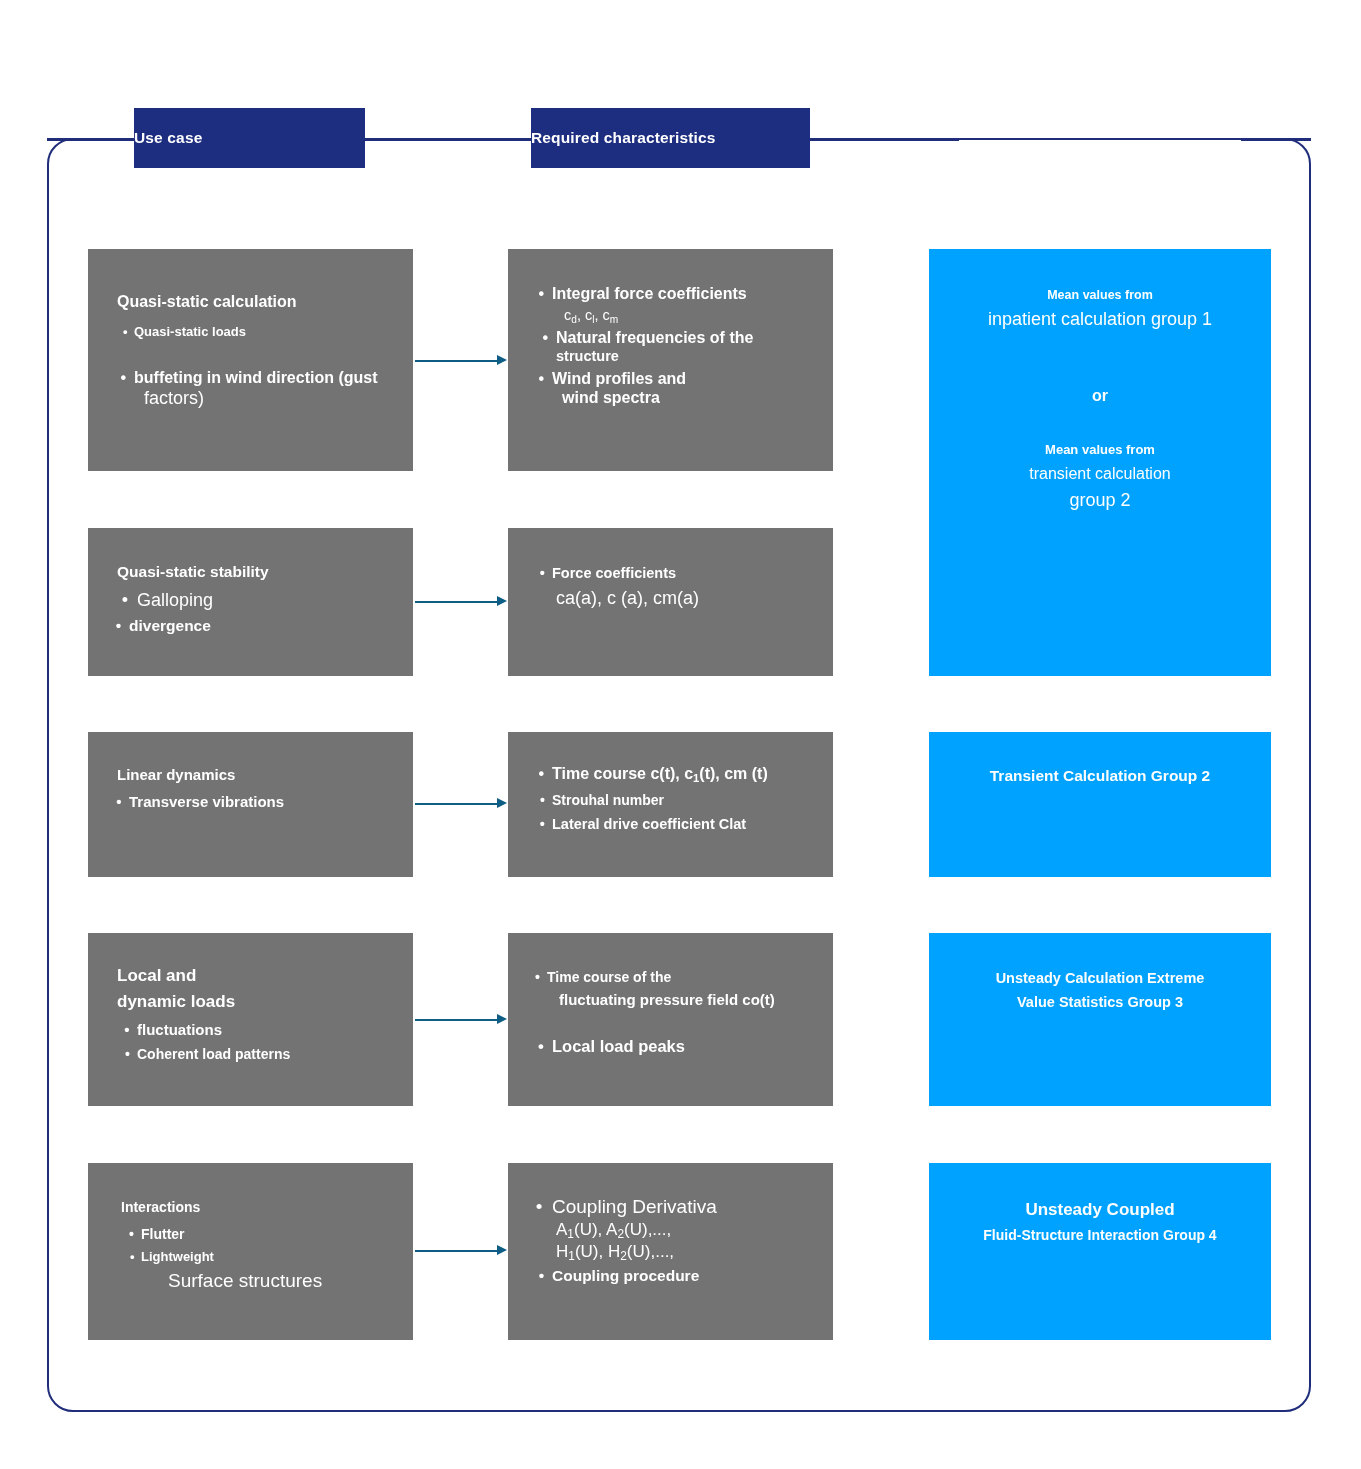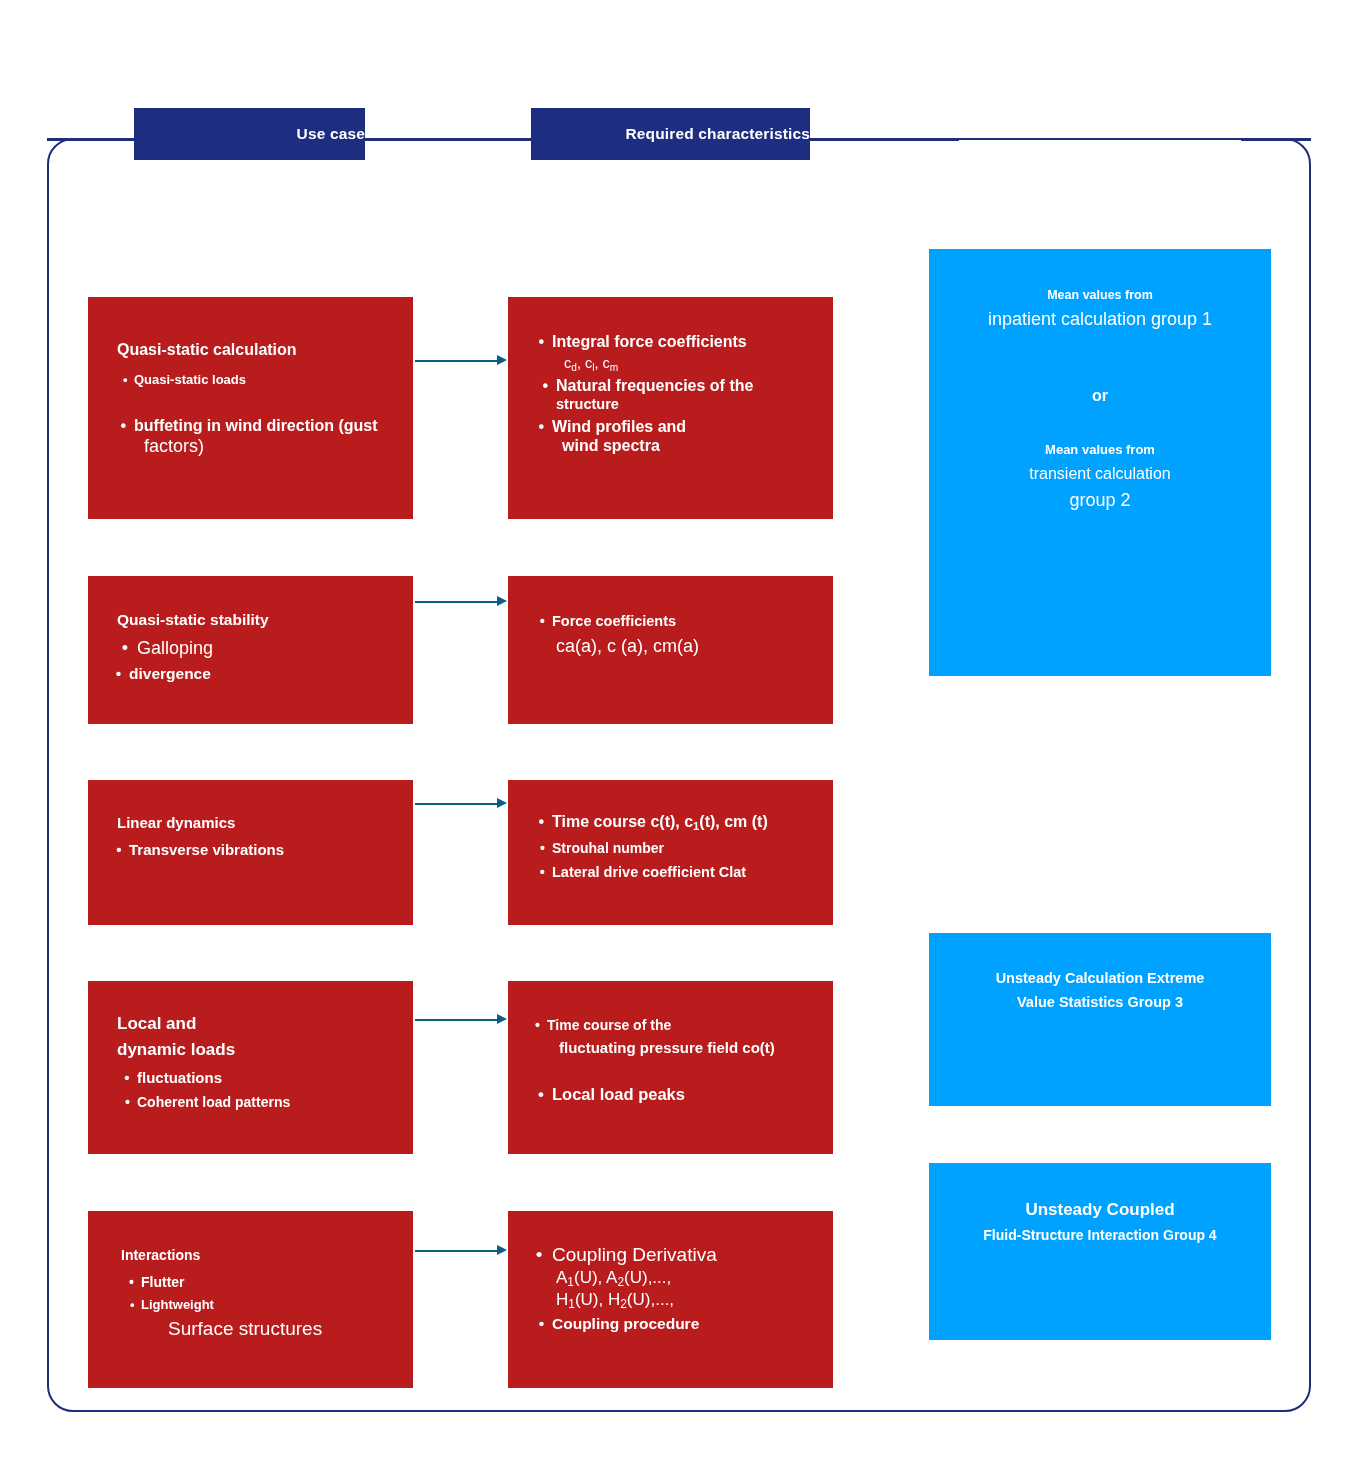--- a/index.html
+++ b/index.html
@@ -33,43 +33,42 @@
     pointer-events: none;
   }
 
   
   .chip {
     position: absolute;
     background: #1d2d80;
     color: #ffffff;
     display: flex;
     align-items: center;
-    justify-content: flex-end;
+    justify-content: flex-start;
     font-size: 15.5px;
     font-weight: bold;
     letter-spacing: 0.15px;
     top: 108px;
-    height: 52px;
+    height: 60px;
     z-index: 4;
   }
   .chip-1 { left: 134px;  width: 231px; }
   .chip-2 { left: 531px;  width: 279px; }
   .chip-3 { left: 956px;  width: 288px; }
 
   
   .box {
     position: absolute;
     box-sizing: border-box;
     color: #ffffff;
     overflow: hidden;
   }
   .box.left,
   .box.mid {
-    background: #b91c1c;
-    margin-top: 48px;
+    background: #737373;
   }
   .box.right {
     background: #00a2ff;
     display: flex;
     flex-direction: column;
     align-items: center;
   }
 
   .inner {
     padding: 5px;
@@ -224,20 +223,25 @@
   </div>
 
   <div class="box mid" style="left:508px; top:732px; width:325px; height:145px;">
     <div class="inner" style="padding:33px 0 0 44px;">
       <span class="bul" style="font-size:16px; font-weight:bold;"><span>Time course c(t), c</span><sub>1</sub><span>(t), cm (t)</span></span>
       <span class="bul" style="font-size:14px; font-weight:bold; margin-top:8px;">Strouhal number</span>
       <span class="bul" style="font-size:14.5px; font-weight:bold; margin-top:8px;">Lateral drive coefficient Clat</span>
     </div>
   </div>
 
+  <div class="box right" style="left:929px; top:732px; width:342px; height:145px;">
+    <div class="inner center" style="padding-top:35px;">
+      <span class="ln center" style="font-size:15.5px; font-weight:bold;">Transient Calculation Group 2</span>
+    </div>
+  </div>
 
   <div class="box left" style="left:88px; top:933px; width:325px; height:173px;">
     <div class="inner" style="padding:33px 0 0 29px;">
       <span class="ln" style="font-weight:bold; font-size:17px;">Local and</span>
       <span class="ln" style="font-weight:bold; font-size:17px; margin-top:6px;">dynamic loads</span>
       <span class="bul" style="margin-left:20px; margin-top:9px; font-size:15px; font-weight:bold;">fluctuations</span>
       <span class="bul" style="margin-left:20px; margin-top:7px; font-size:14px; font-weight:bold;">Coherent load patterns</span>
     </div>
   </div>
 

